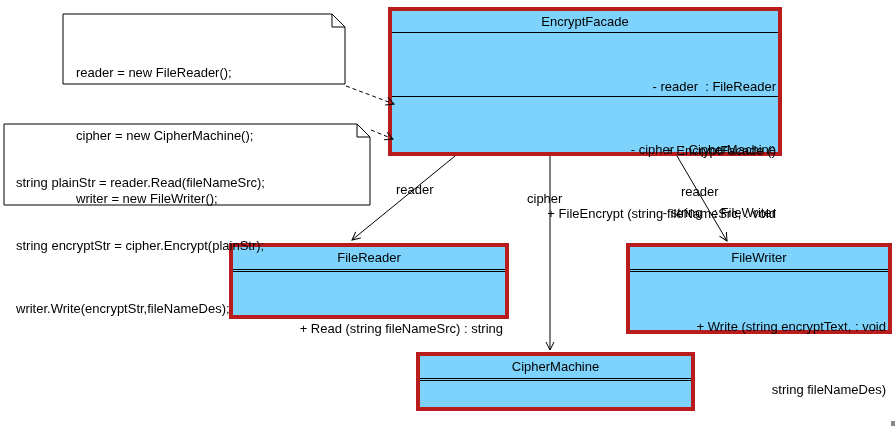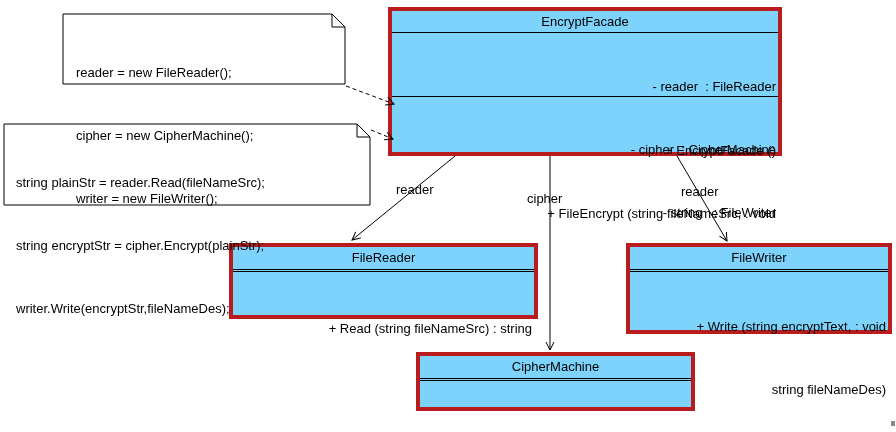--- a/index.html
+++ b/index.html
@@ -33,21 +33,21 @@
       <div class="row">- cipher  : CipherMachine</div>
       <div class="row">- string   : FileWriter</div>
     </div>
     <div class="uml-sec flexfill">
       <div class="row">+ EncryptFacade ()</div>
       <div class="row">+ FileEncrypt (string fileNameSrc, : void</div>
       <div class="row cont">string fileNameDes)</div>
     </div>
   </div>
 
-  <div class="uml-class" style="left:229px;top:243px;width:309px;height:76px">
+  <div class="uml-class" style="left:229px;top:243px;width:280px;height:76px">
     <div class="uml-title t22">FileReader</div>
     <div class="uml-sec" style="height:22px"></div>
     <div class="uml-sec flexfill" style="padding-top:4px">
       <div class="row">+ Read (string fileNameSrc) : string</div>
     </div>
   </div>
 
   <div class="uml-class" style="left:626px;top:243px;width:266px;height:91px">
     <div class="uml-title t22">FileWriter</div>
     <div class="uml-sec" style="height:22px"></div>

